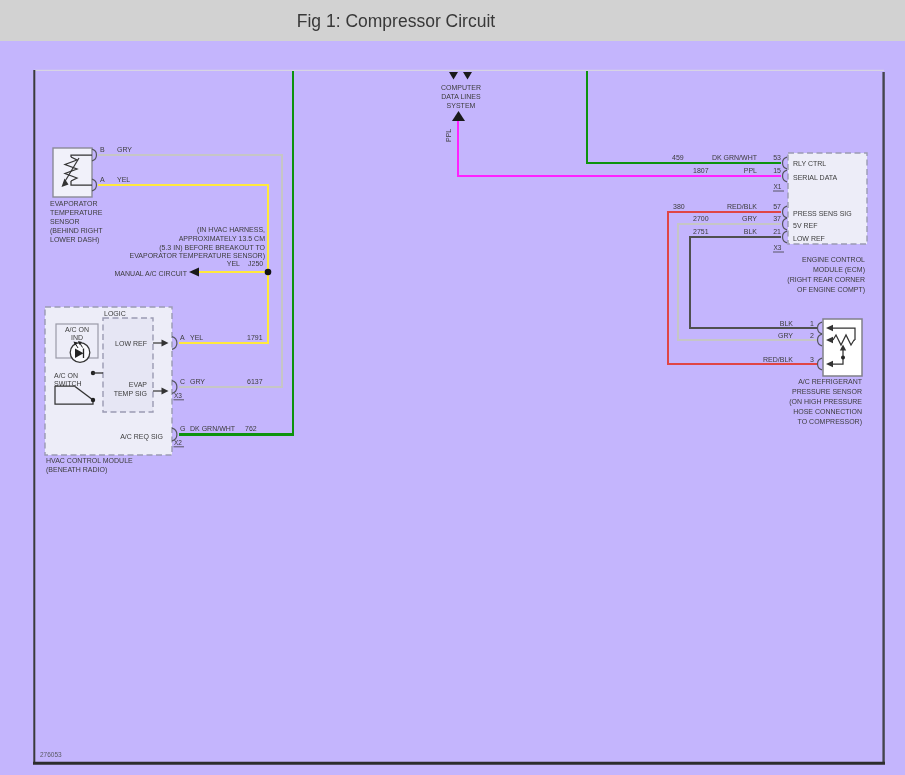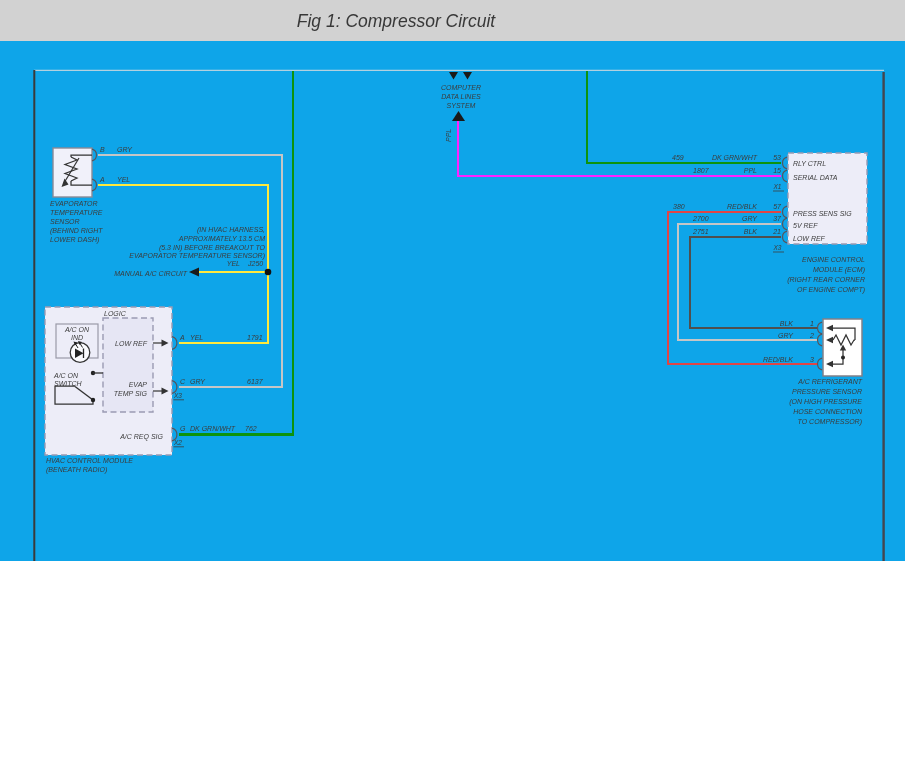--- a/index.html
+++ b/index.html
@@ -1,16 +1,16 @@
 <!DOCTYPE html>
 <html><head>
 <meta charset="utf-8">
 <style>
   html,body { margin:0; padding:0; background:#ffffff; }
-  #stage { position:relative; width:905px; height:561px; background:#0ea5e9; overflow:hidden;font-style:italic; }
+  #stage { position:relative; width:905px; height:775px; background:#c4b5fd; overflow:hidden; }
   svg { display:block; }
   text { font-family:"Liberation Sans", sans-serif; font-size:7px; fill:#3c3c3c; }
   .title-text { font-size:17.5px; fill:#383838; }
   .fig-num { font-size:6.5px; fill:#5a5a66; }
   .wire { fill:none; shape-rendering:crispEdges; }
   .sym { fill:none; stroke:#333333; stroke-width:1.25; }
   .cup { fill:none; stroke:#55555e; stroke-width:1.2; }
   .dashbox { stroke-dasharray:6 3.5; stroke-width:1.4; }
   .xlbl { font-size:6.5px; }
 </style>

